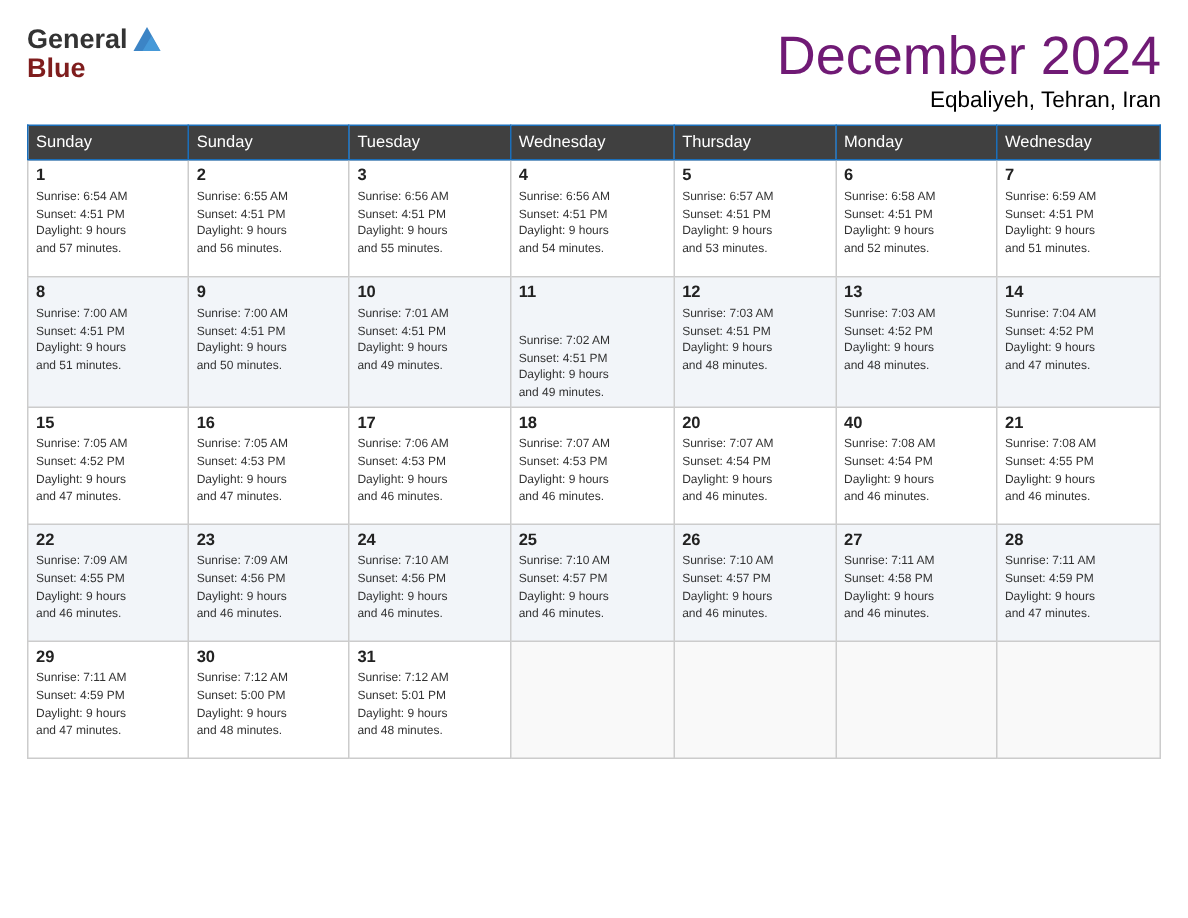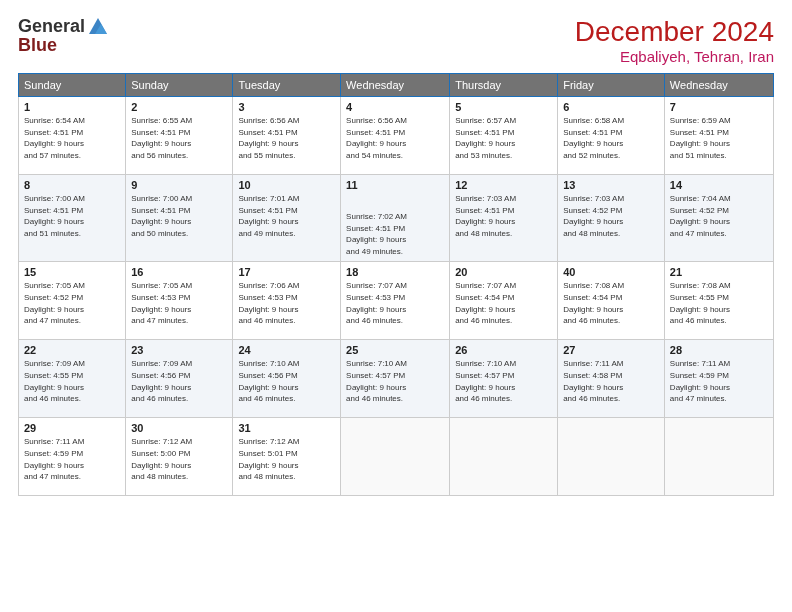--- a/index.html
+++ b/index.html
@@ -35,35 +35,35 @@
     .logo-blue { color: #7f1d1d; }
     .logo-icon {
       width: 22px;
       height: 22px;
       margin-left: 2px;
     }
     .title-block {
       text-align: right;
     }
     .month-title {
-      font-size: 28px;
+      font-size: 36px;
       font-weight: normal;
-      color: #b91c1c;
+      color: #701a75;
     }
     .location-title {
       font-size: 15px;
-      color: #be185d;
+      color: #000000;
     }
     .calendar-table {
       width: 100%;
       border-collapse: collapse;
       font-size: 8.5px;
     }
     .calendar-table th {
-      background: #737373;
+      background: #404040;
       color: #fff;
       text-align: left;
       padding: 5px 5px;
       font-size: 11px;
       font-weight: normal;
       border: 1px solid #1a6fbb;
     }
     .calendar-table td {
       border: 1px solid #ccc;
       vertical-align: top;
@@ -117,21 +117,21 @@
   </div>
 
   <table class="calendar-table">
     <thead>
       <tr>
         <th>Sunday</th>
         <th>Sunday</th>
         <th>Tuesday</th>
         <th>Wednesday</th>
         <th>Thursday</th>
-        <th>Friday</th>
+        <th>Monday</th>
         <th>Wednesday</th>
       </tr>
     </thead>
     <tbody id="calendar-body">
     <tr>
           <td>
             <span class="day-num">1</span>
             <div class="day-info" style="white-space: pre-line;">Sunrise: 6:54 AM
 Sunset: 4:51 PM
 Daylight: 9 hours

